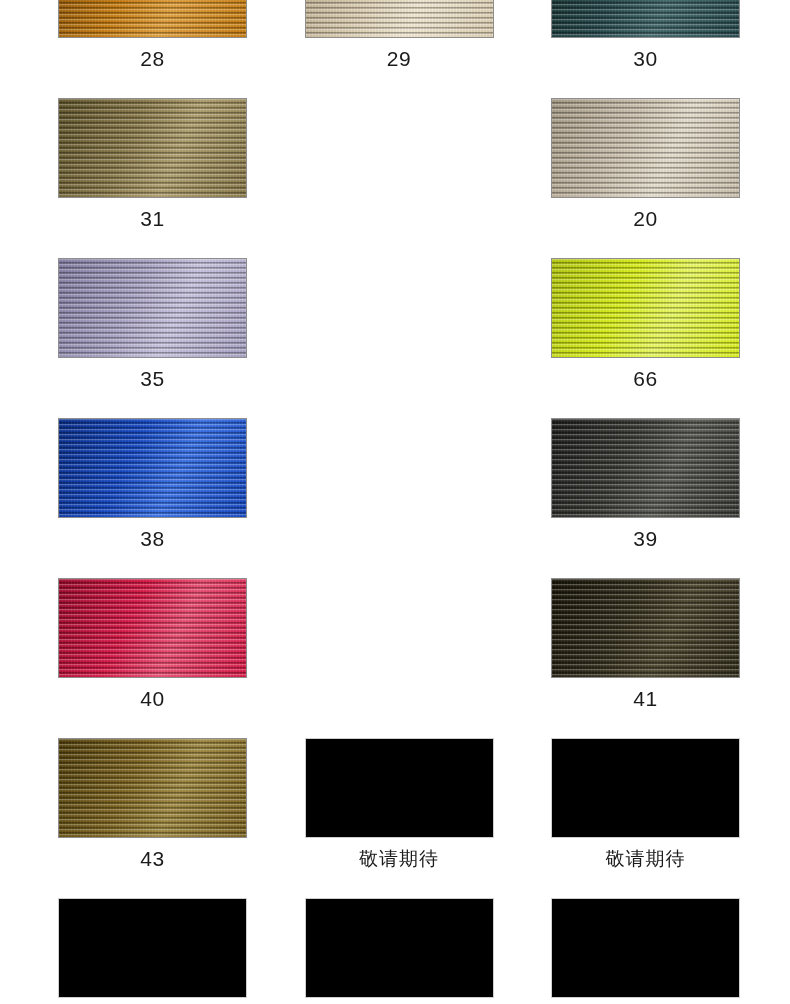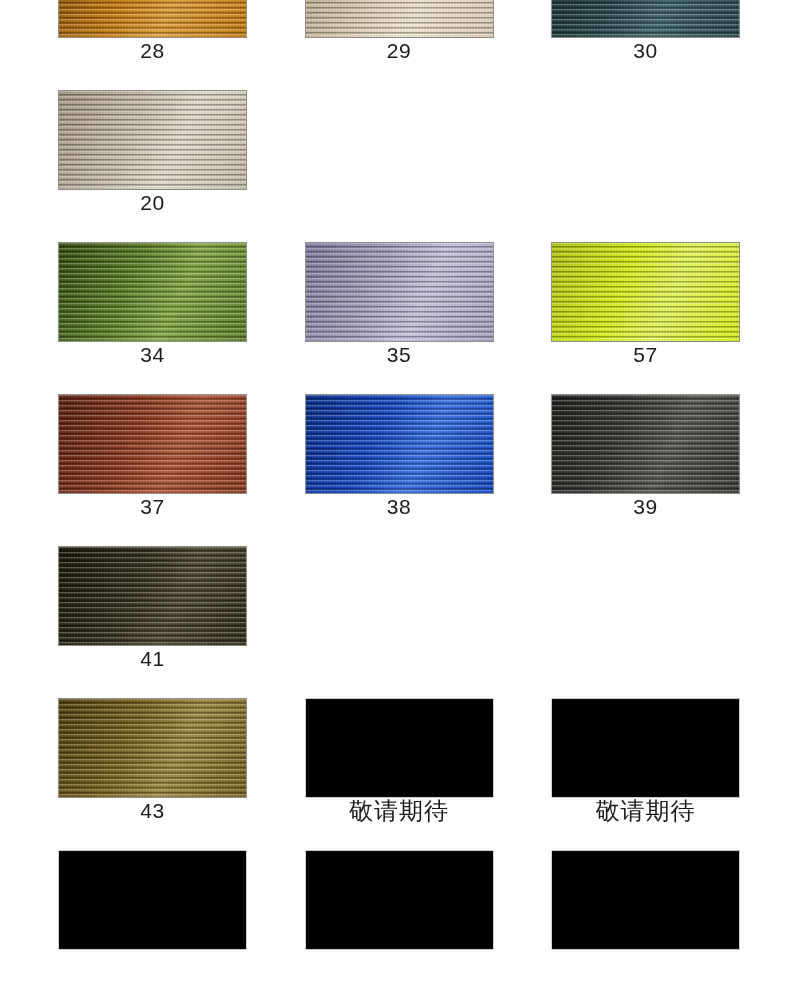--- a/index.html
+++ b/index.html
@@ -70,31 +70,32 @@
         rgba(0,0,0,0.05) 1px,
         rgba(0,0,0,0.05) 3px
       );
   }
 
   .swatch-chip.flat .weave {
     background-image: none;
   }
 
   .swatch-label {
+    margin-top: 8px;
     font-size: 21px;
     line-height: 26px;
     color: #1b1b1b;
     letter-spacing: 0.5px;
     text-align: center;
     font-weight: 400;
     white-space: nowrap;
   }
 
   .swatch-label.cjk {
-    font-size: 24px;
+    font-size: 19px;
     letter-spacing: 1px;
   }
   .row-gap-2 { height: 26px; }
 </style>
 </head>
 <body style="background: rgb(255, 255, 255);">
 
 <div id="swatch-sheet">
     <div class="swatch-row" style="margin-top: -62px;">
       <div class="swatch-cell">
@@ -112,71 +113,71 @@
       <div class="swatch-cell">
         <div class="swatch-chip" style="background: linear-gradient(115deg, rgb(22, 48, 47) 0%, rgb(39, 73, 76) 38%, rgb(65, 103, 106) 62%, rgb(39, 73, 76) 100%);">
           <div class="weave"></div>
         </div>
         <div class="swatch-label">30</div>
       </div>
     </div>
     <div class="row-gap-2"></div>
     <div class="swatch-row">
       <div class="swatch-cell">
+        <div class="swatch-chip" style="background: linear-gradient(115deg, rgb(95, 83, 41) 0%, rgb(138, 122, 74) 38%, rgb(176, 160, 110) 62%, rgb(138, 122, 74) 100%);">
+          <div class="weave"></div>
+        </div>
+        <div class="swatch-label">31</div>
+      </div>
+      <div class="swatch-cell">
         <div class="swatch-chip" style="background: linear-gradient(115deg, rgb(166, 154, 133) 0%, rgb(203, 192, 173) 38%, rgb(230, 222, 205) 62%, rgb(203, 192, 173) 100%);">
           <div class="weave"></div>
         </div>
         <div class="swatch-label">20</div>
       </div>
     </div>
     <div class="row-gap-2"></div>
     <div class="swatch-row">
       <div class="swatch-cell">
-        <div class="swatch-chip" style="background: linear-gradient(115deg, rgb(52, 79, 16) 0%, rgb(93, 130, 39) 38%, rgb(135, 171, 72) 62%, rgb(93, 130, 39) 100%);">
-          <div class="weave"></div>
-        </div>
-        <div class="swatch-label">34</div>
-      </div>
-      <div class="swatch-cell">
         <div class="swatch-chip" style="background: linear-gradient(115deg, rgb(131, 126, 163) 0%, rgb(169, 163, 196) 38%, rgb(202, 197, 224) 62%, rgb(169, 163, 196) 100%);">
           <div class="weave"></div>
         </div>
         <div class="swatch-label">35</div>
       </div>
       <div class="swatch-cell">
         <div class="swatch-chip" style="background: linear-gradient(115deg, rgb(180, 201, 16) 0%, rgb(218, 240, 24) 38%, rgb(233, 250, 94) 62%, rgb(218, 240, 24) 100%);">
           <div class="weave"></div>
         </div>
-        <div class="swatch-label">57</div>
-      </div>
-    </div>
-    <div class="row-gap-2"></div>
-    <div class="swatch-row">
-      <div class="swatch-cell">
-        <div class="swatch-chip" style="background: linear-gradient(115deg, rgb(92, 33, 16) 0%, rgb(142, 58, 32) 38%, rgb(178, 88, 58) 62%, rgb(142, 58, 32) 100%);">
-          <div class="weave"></div>
-        </div>
-        <div class="swatch-label">37</div>
-      </div>
+        <div class="swatch-label">66</div>
+      </div>
+    </div>
+    <div class="row-gap-2"></div>
+    <div class="swatch-row">
       <div class="swatch-cell">
         <div class="swatch-chip" style="background: linear-gradient(115deg, rgb(10, 47, 140) 0%, rgb(21, 73, 196) 38%, rgb(58, 114, 232) 62%, rgb(21, 73, 196) 100%);">
           <div class="weave"></div>
         </div>
         <div class="swatch-label">38</div>
       </div>
       <div class="swatch-cell">
         <div class="swatch-chip" style="background: linear-gradient(115deg, rgb(30, 30, 28) 0%, rgb(58, 58, 54) 38%, rgb(90, 90, 84) 62%, rgb(58, 58, 54) 100%);">
           <div class="weave"></div>
         </div>
         <div class="swatch-label">39</div>
       </div>
     </div>
     <div class="row-gap-2"></div>
     <div class="swatch-row">
       <div class="swatch-cell">
+        <div class="swatch-chip" style="background: linear-gradient(115deg, rgb(156, 10, 44) 0%, rgb(217, 24, 70) 38%, rgb(236, 79, 114) 62%, rgb(217, 24, 70) 100%);">
+          <div class="weave"></div>
+        </div>
+        <div class="swatch-label">40</div>
+      </div>
+      <div class="swatch-cell">
         <div class="swatch-chip" style="background: linear-gradient(115deg, rgb(25, 22, 9) 0%, rgb(51, 46, 28) 38%, rgb(78, 72, 48) 62%, rgb(51, 46, 28) 100%);">
           <div class="weave"></div>
         </div>
         <div class="swatch-label">41</div>
       </div>
     </div>
     <div class="row-gap-2"></div>
     <div class="swatch-row">
       <div class="swatch-cell">
         <div class="swatch-chip" style="background: linear-gradient(115deg, rgb(83, 65, 12) 0%, rgb(125, 100, 32) 38%, rgb(160, 138, 66) 62%, rgb(125, 100, 32) 100%);">

